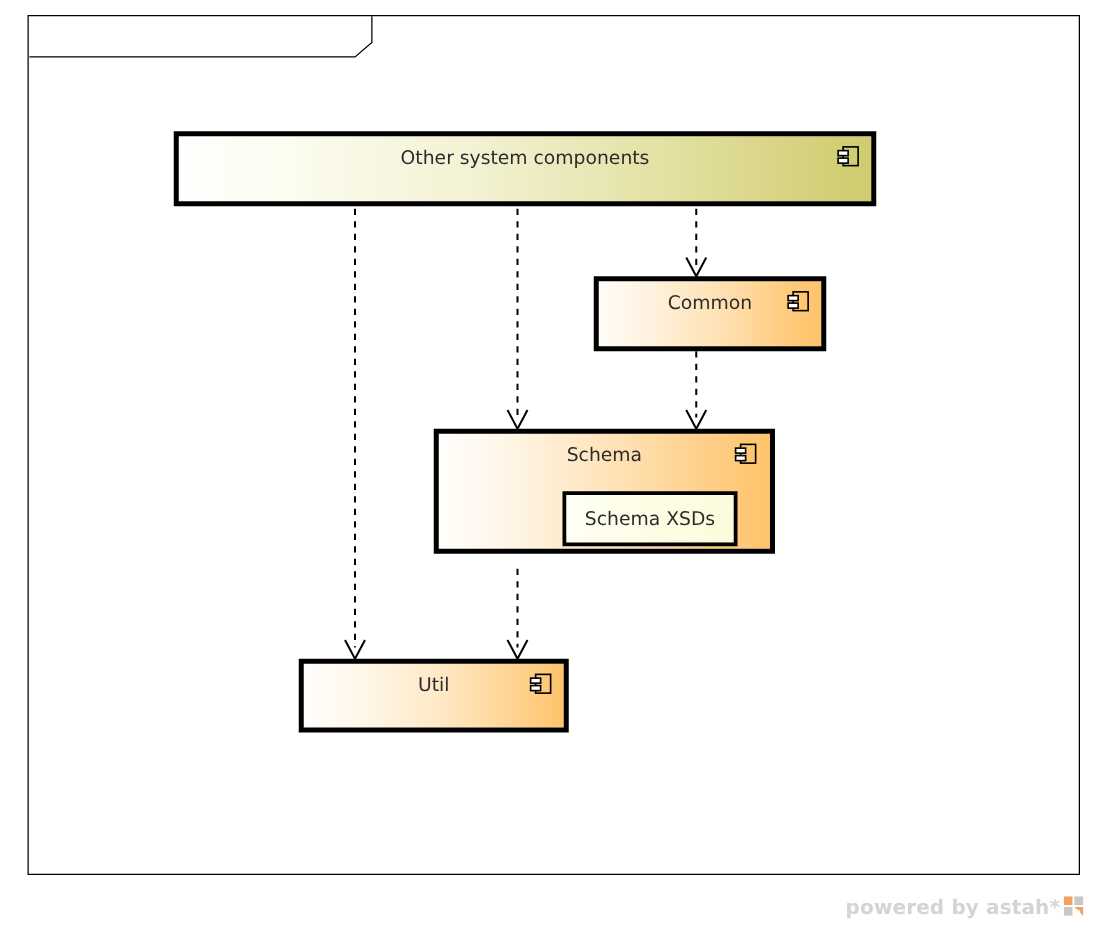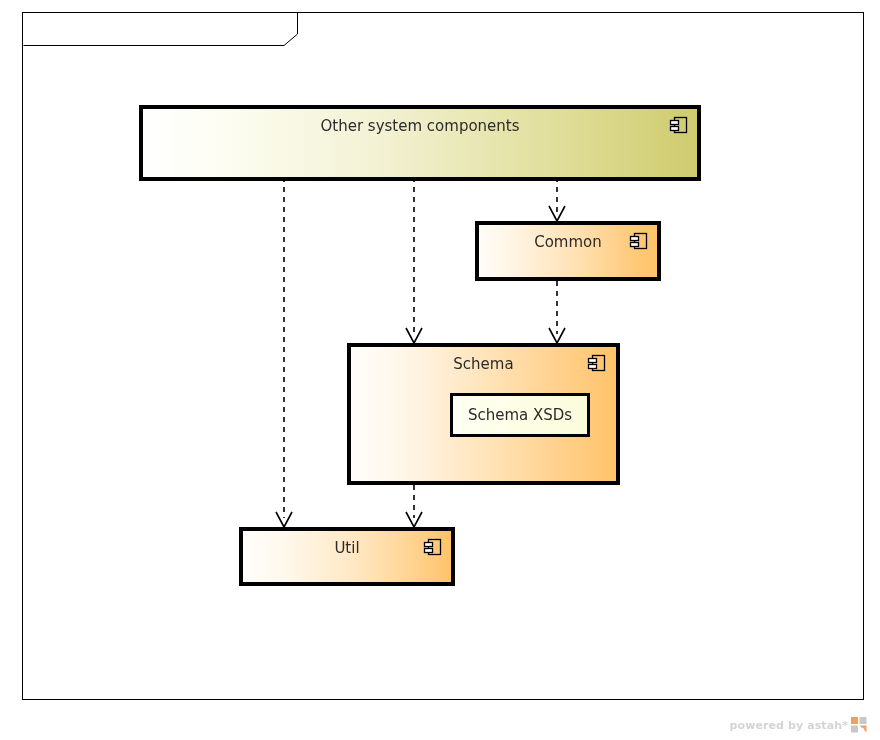--- a/index.html
+++ b/index.html
@@ -78,42 +78,42 @@
   .comp-icon {
     position: absolute;
   }
   .comp-icon svg { display: block; }
 
   
   #comp-other {
     left: 139px;
     top: 105px;
     width: 562px;
-    height: 76px;
+    height: 60px;
     background: linear-gradient(to right, #ffffff 0%, #fdfdf2 14%, #f3f2d4 42%, #e2e09f 72%, #cfcb6e 100%);
   }
   #comp-other .cname { top: 8px; }
   #comp-other .comp-icon { right: 8px; top: 6px; }
 
   
   #comp-common {
     left: 475px;
     top: 221px;
     width: 186px;
     height: 60px;
     background: linear-gradient(to right, #fffdf8 0%, #fff3e0 22%, #ffdfae 58%, #ffc978 88%, #ffc36a 100%);
   }
   #comp-common .cname { top: 8px; }
   #comp-common .comp-icon { right: 8px; top: 6px; }
 
   #comp-schema {
     left: 347px;
     top: 343px;
     width: 273px;
-    height: 142px;
+    height: 100px;
     background: linear-gradient(to right, #fffefb 0%, #fff6e8 20%, #ffe3b8 52%, #ffcd83 84%, #ffc36a 100%);
     text-decoration: underline;
   }
   #comp-schema .cname { top: 8px; }
   #comp-schema .comp-icon { right: 9px; top: 6px; }
 
   #comp-util {
     left: 239px;
     top: 527px;
     width: 216px;
@@ -175,21 +175,21 @@
   
   #watermark {
     position: absolute;
     right: 12px;
     bottom: 6px;
     display: flex;
     align-items: center;
     gap: 3px;
   }
   #watermark-text {
-    font-size: 11px;
+    font-size: 16px;
     font-weight: bold;
     color: #d4d4d4;
     letter-spacing: 0.1px;
     line-height: 16px;
     white-space: nowrap;
   }
   #watermark-logo svg { display: block; }
 </style>
 </head>
 <body>

